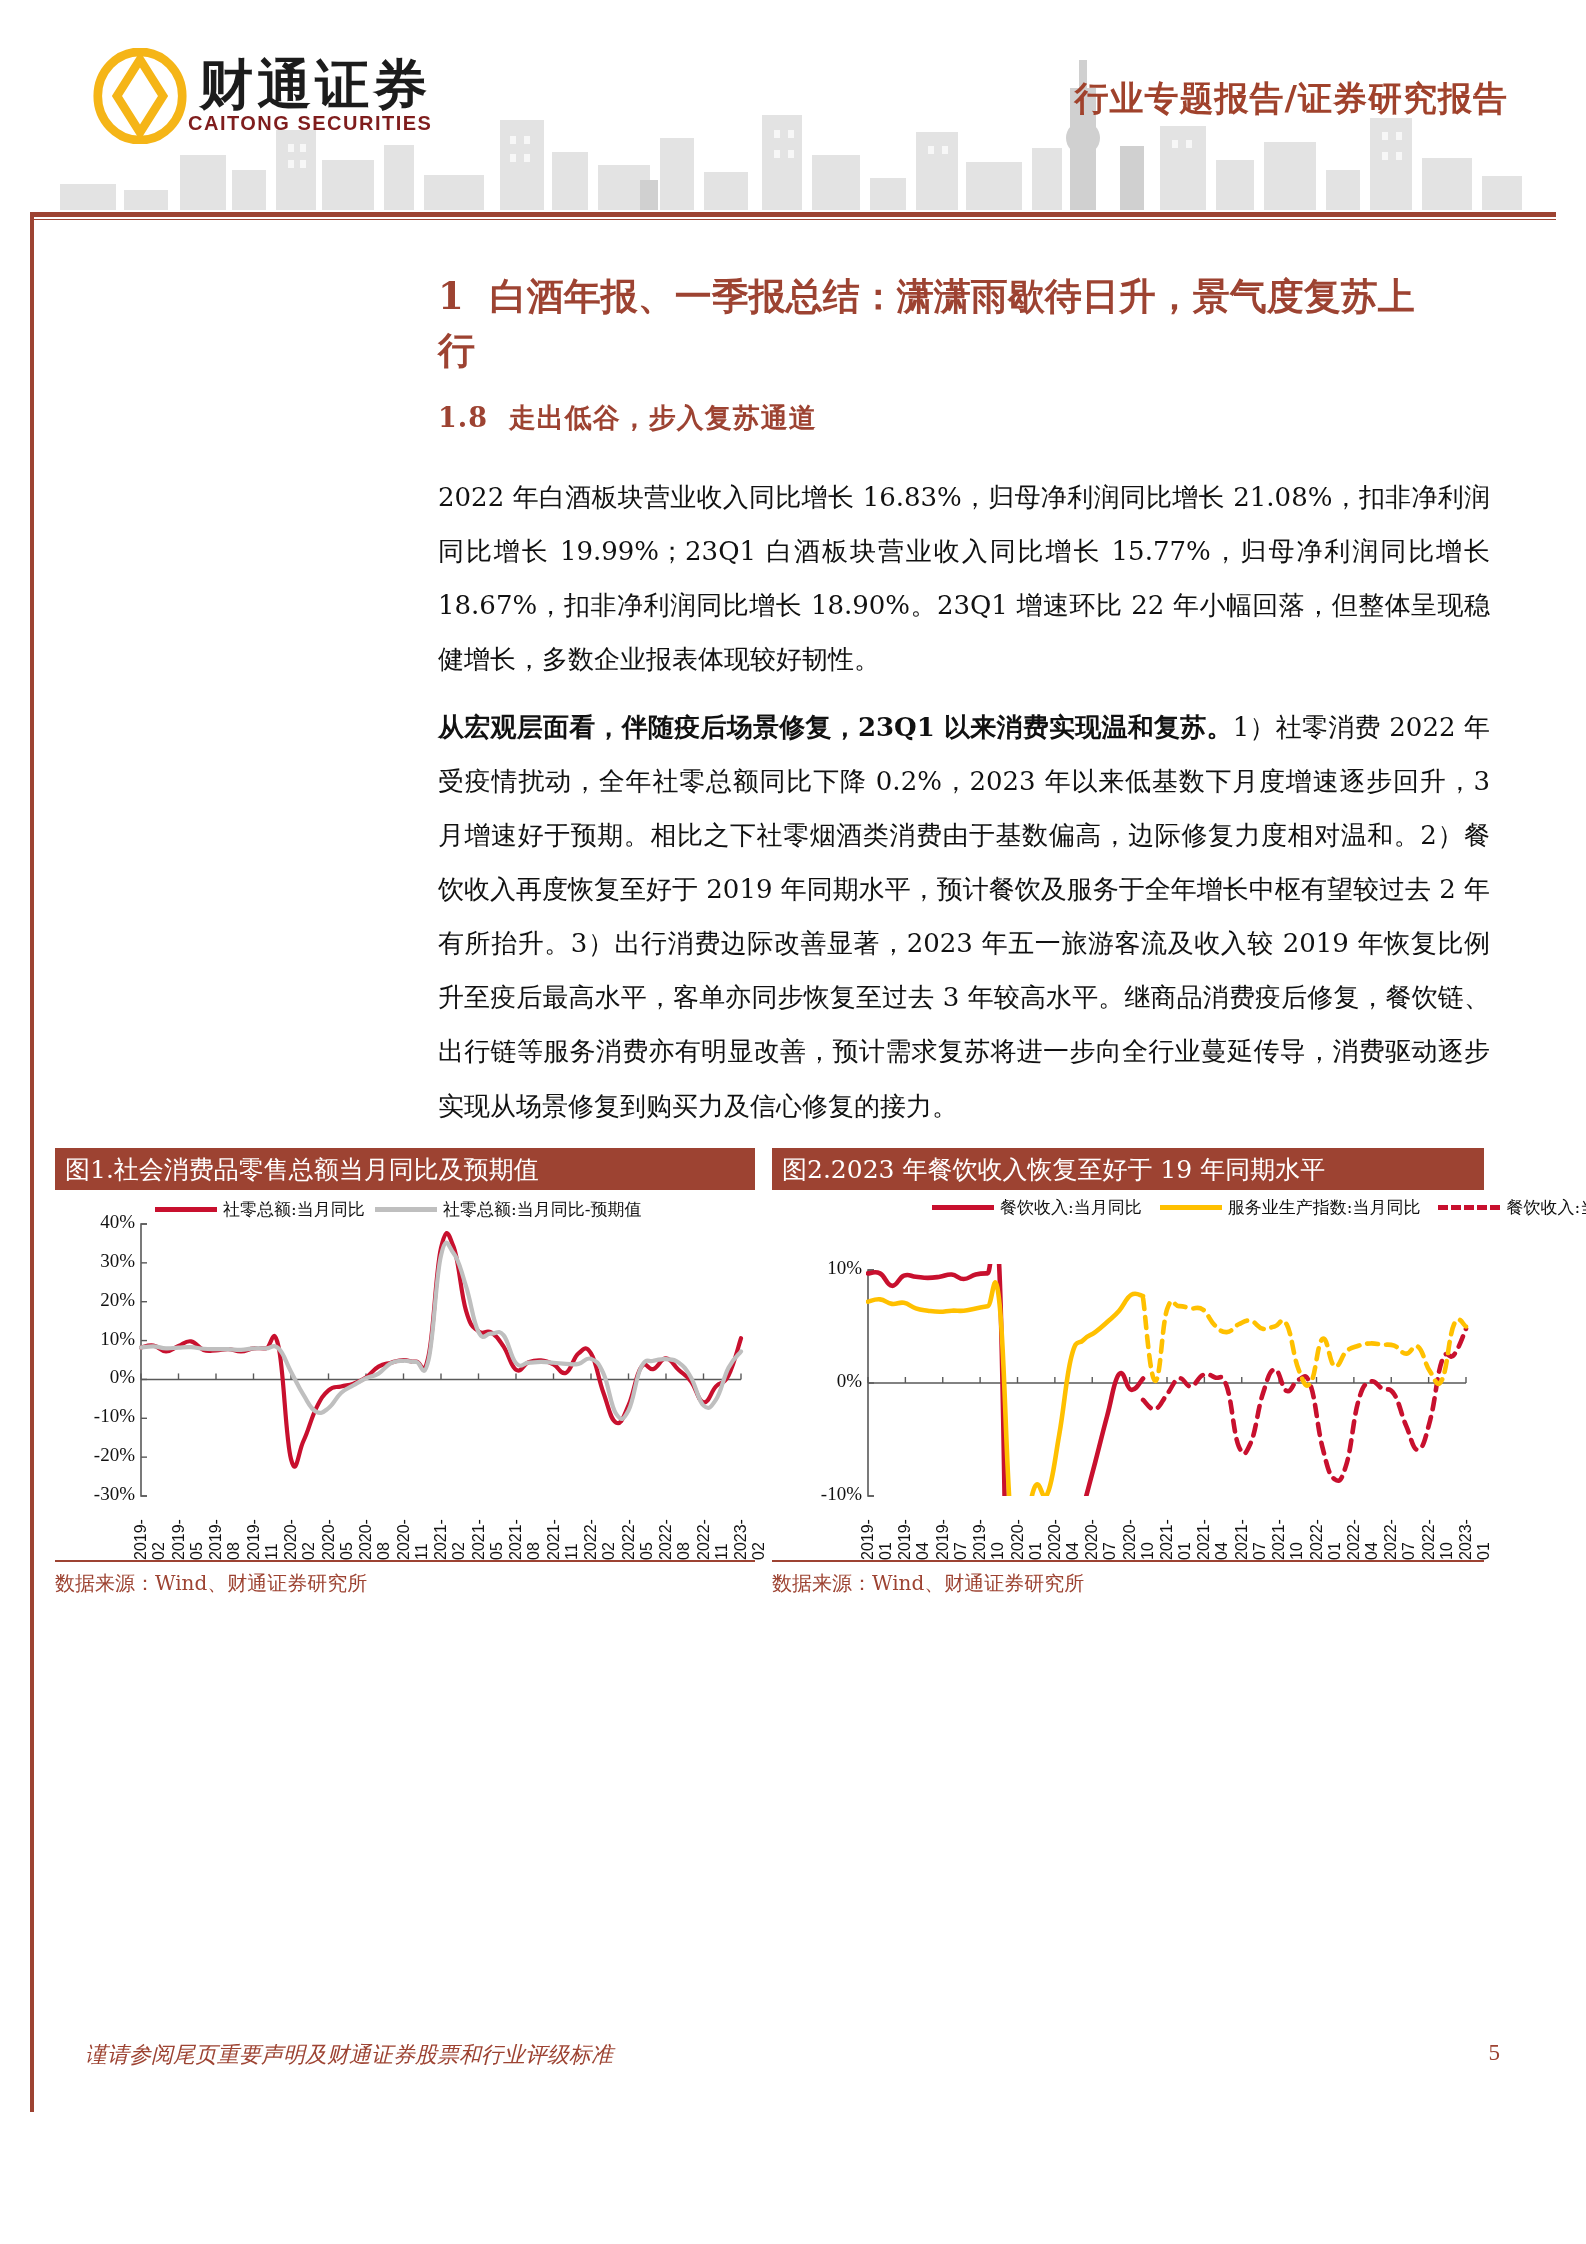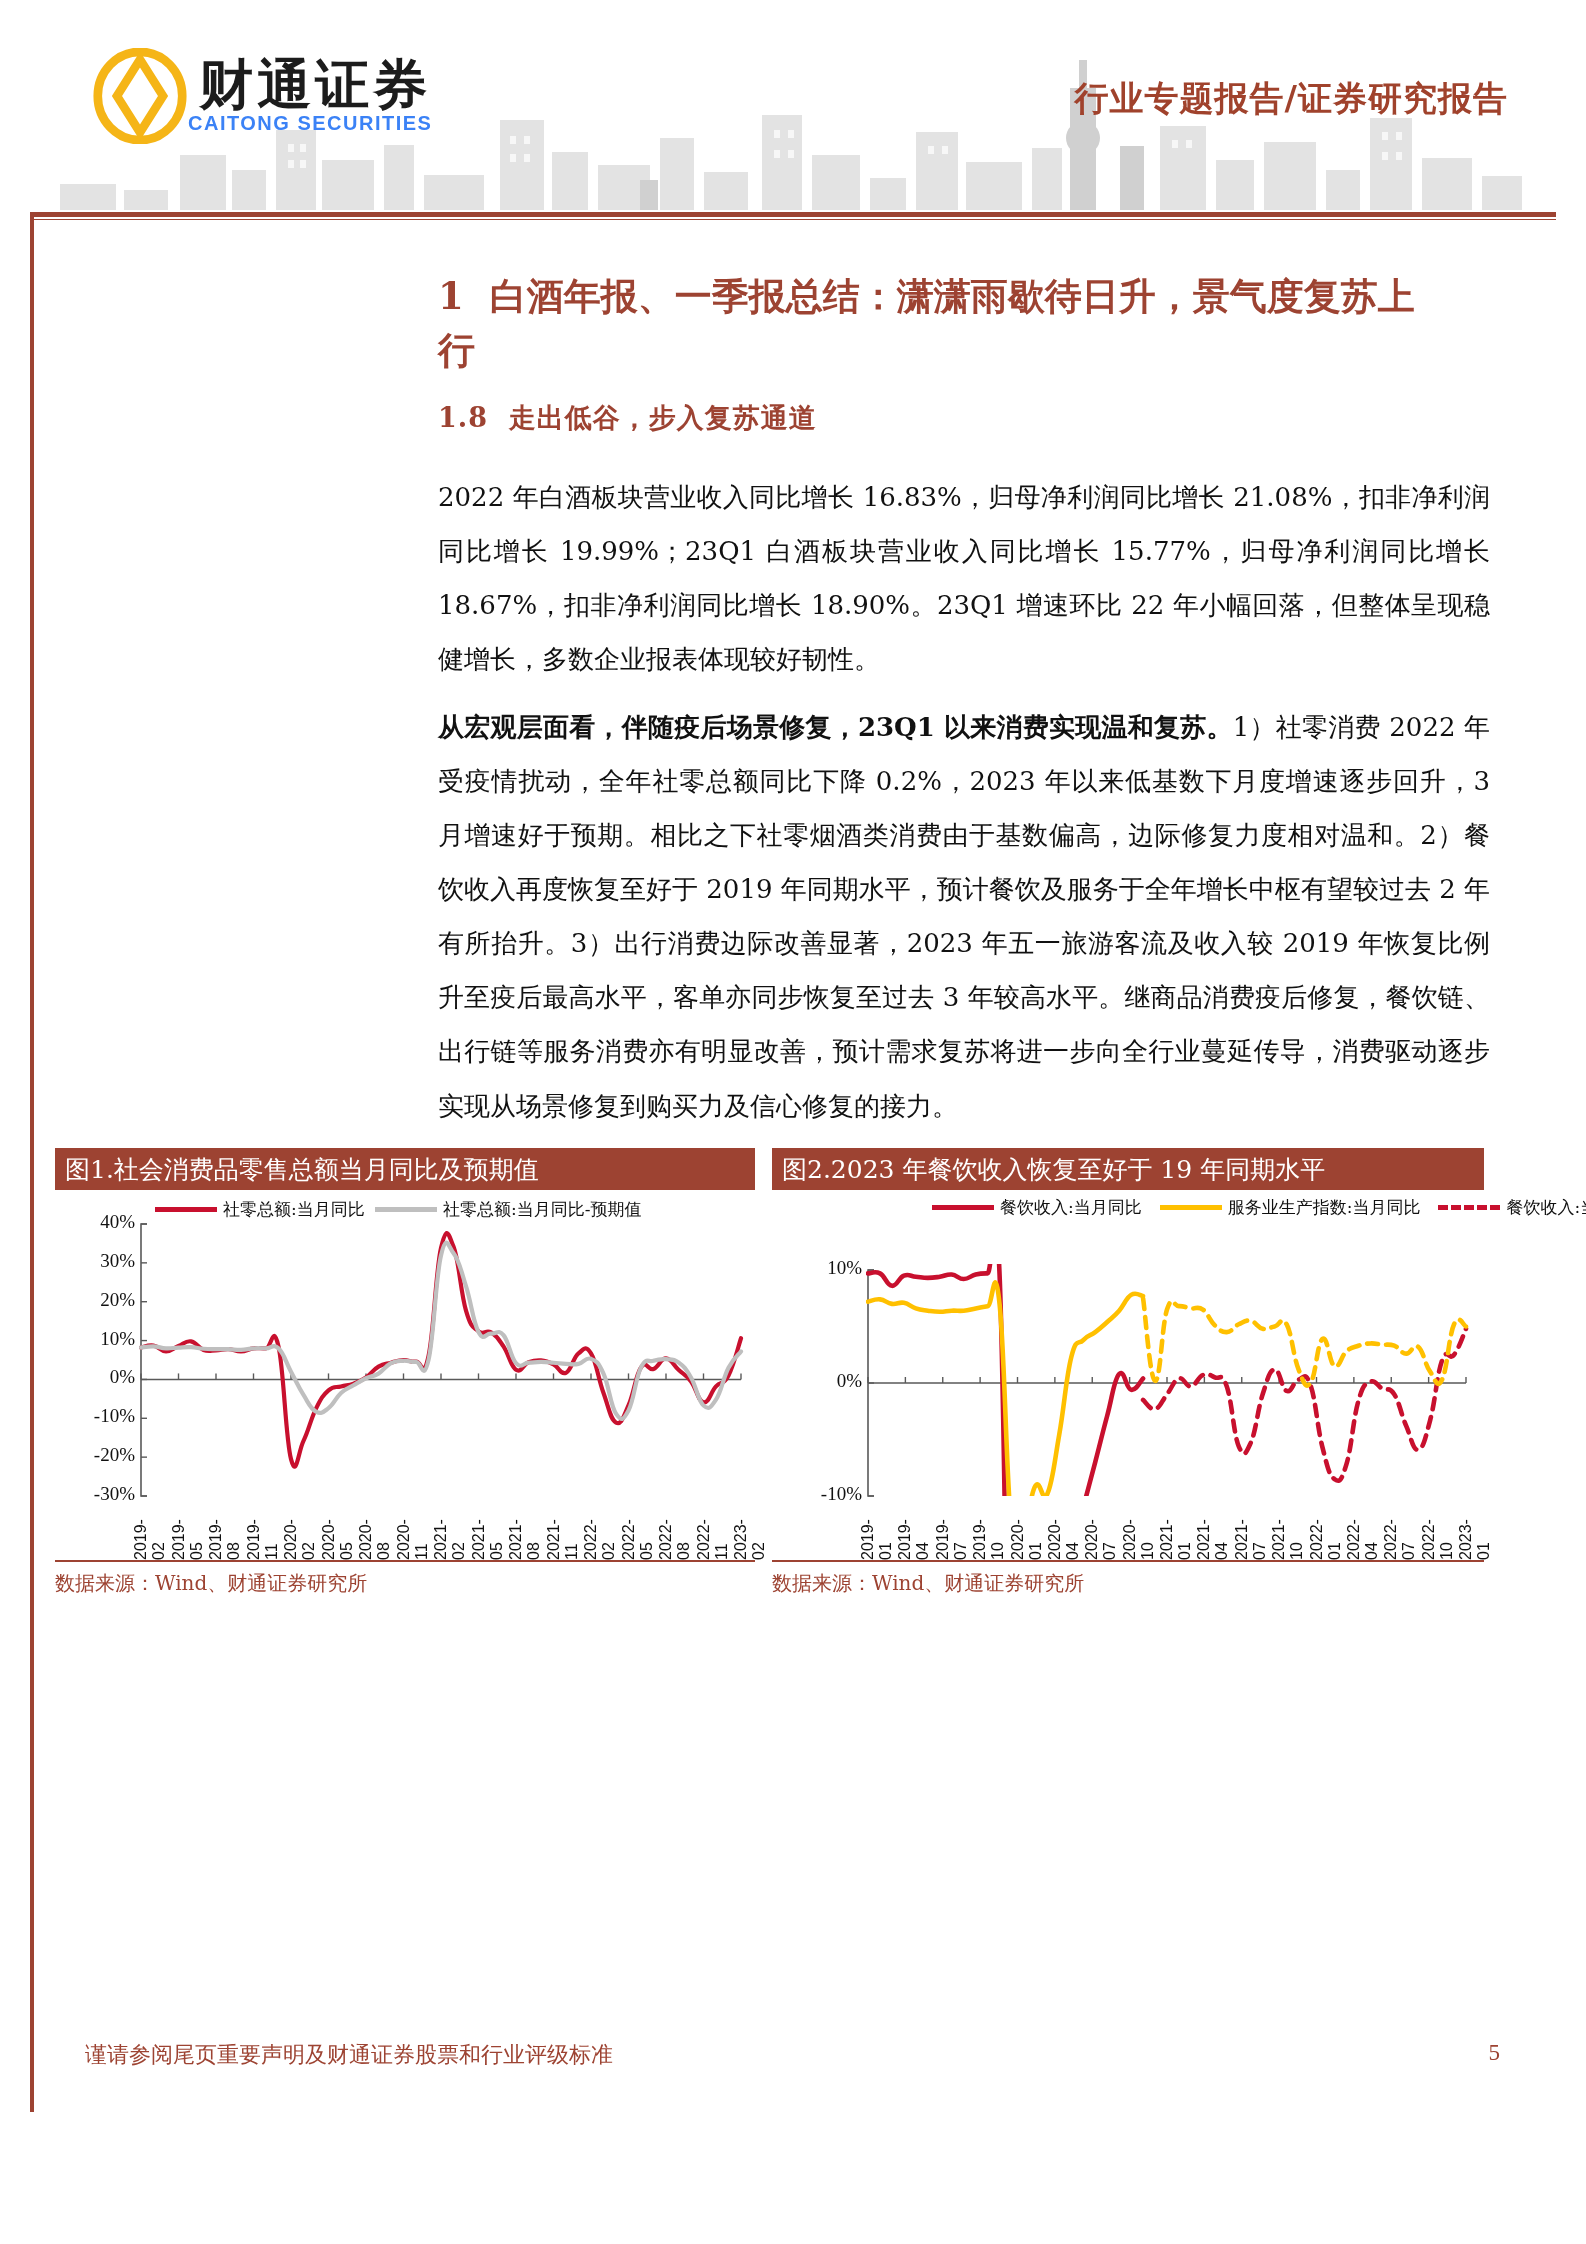--- a/index.html
+++ b/index.html
@@ -9,21 +9,21 @@
     color:#1a1a1a;
   }
   
   .header{position:absolute;left:0;top:0;width:1586px;height:210px;}
   .skyline{position:absolute;left:0;bottom:0;width:1586px;height:150px;}
   .logo-wrap{position:absolute;left:92px;top:48px;display:flex;align-items:center;}
   .logo-mark{width:96px;height:96px;position:relative;}
   .logo-text-cn{font-family:"DejaVu Sans","Liberation Sans",sans-serif;font-weight:bold;
     font-size:54px;letter-spacing:4px;color:#1c1c1c;margin-left:10px;line-height:1;}
   .logo-text-en{font-family:"Liberation Sans",sans-serif;font-weight:bold;font-size:20px;
-    letter-spacing:1.5px;color:#3b82f6;}
+    letter-spacing:1.5px;color:#7f1d1d;}
   .logo-col{display:flex;flex-direction:column;justify-content:center;align-items:center;}
   .hdr-right{position:absolute;right:78px;top:76px;font-size:34px;font-weight:bold;
     color:#a0422c;font-family:"DejaVu Serif",serif;letter-spacing:1px;}
   .hdr-rule{position:absolute;left:30px;top:212px;width:1526px;height:5px;background:#9d4332;}
   .hdr-rule2{position:absolute;left:30px;top:219px;width:1526px;height:1px;background:#9d4332;}
   .vrule{position:absolute;left:30px;top:212px;width:4px;height:1900px;background:#9d4332;}
 
   
   .h1{position:absolute;left:438px;top:248px;width:1010px;
      font-size:37px;font-weight:bold;color:#9d4332;line-height:1.45;
@@ -54,21 +54,21 @@
   .lgline{display:inline-block;width:62px;height:5px;margin-right:6px;}
   .lgline.dash{height:0;border-top:5px dashed;}
   .legend-col{position:absolute;display:flex;flex-direction:row;gap:18px;}
 
   
   .ylab{position:absolute;font-size:19px;font-family:"Liberation Serif",serif;color:#111;
      text-align:right;width:60px;}
   .xlab{position:absolute;font-size:16px;font-family:"Liberation Sans",sans-serif;color:#111;
      writing-mode:vertical-rl;transform:rotate(180deg);letter-spacing:0px;}
   .footer{position:absolute;left:85px;top:2040px;font-size:22px;color:#9d4332;
-     font-family:"DejaVu Serif",serif;}
+     font-family:"DejaVu Serif",serif;font-style:italic;}
   .pageno{position:absolute;right:86px;top:2040px;font-size:23px;color:#9d4332;
      font-family:"Liberation Serif",serif;}
 </style>
 </head>
 <body>
 
 <div class="header">
   <svg class="skyline" viewBox="0 0 1586 150" preserveAspectRatio="none">
     <g fill="#e3e3e3">
       <rect x="180" y="95" width="46" height="55"></rect>

